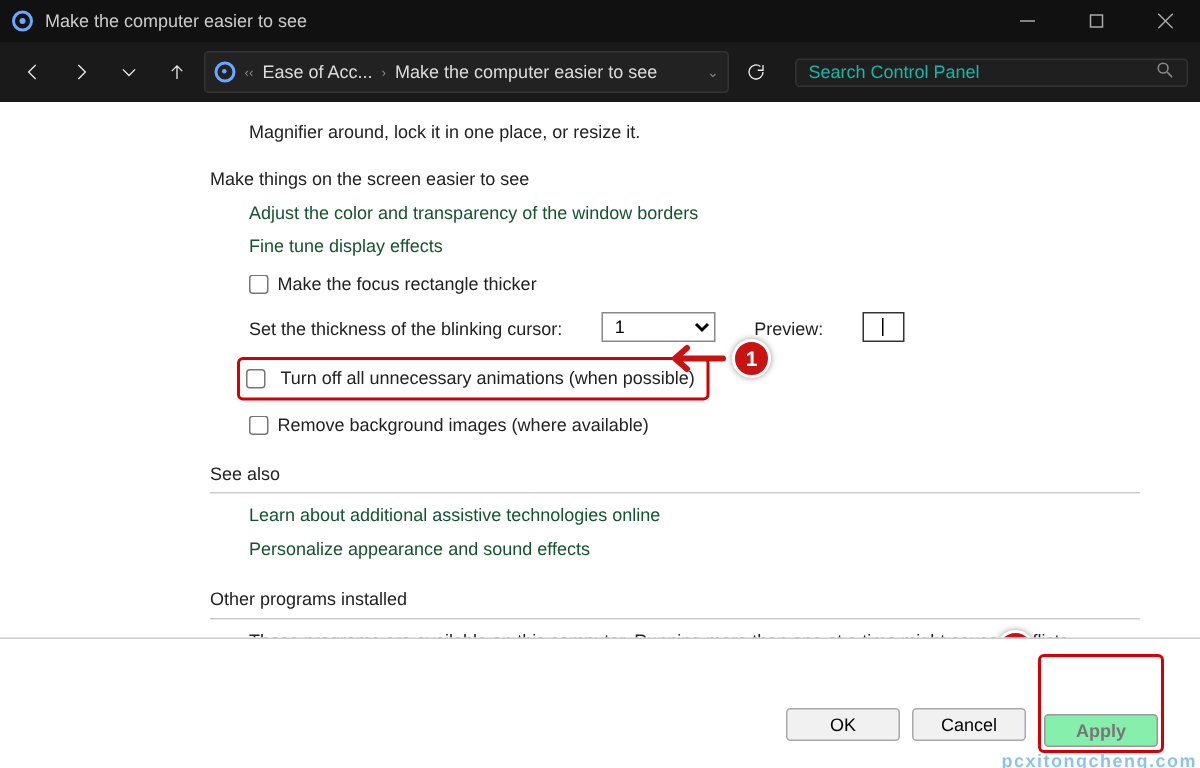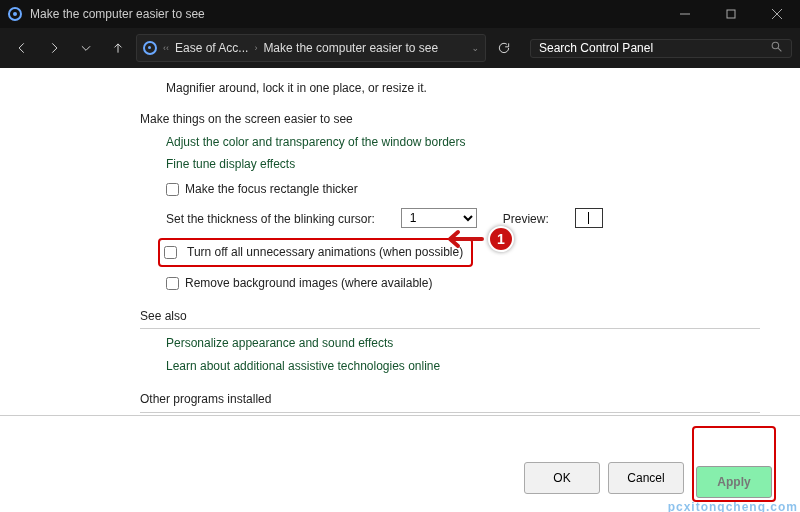--- a/index.html
+++ b/index.html
@@ -12,21 +12,21 @@
   .titlebar .winbtn { width:46px; height:28px; display:flex; align-items:center; justify-content:center; color:#aaa; }
   .titlebar .winbtn svg { width:10px; height:10px; }
 
   .navbar { height:40px; background:#1a1a1a; display:flex; align-items:center; padding:0 8px; gap:4px; color:#ddd; font-size:12px; }
   .navbtn { width:28px; height:28px; display:flex; align-items:center; justify-content:center; color:#eee; }
   .navbtn svg { width:14px; height:14px; stroke:#eee; fill:none; stroke-width:1.5; }
   .addr { display:flex; align-items:center; background:#222; border:1px solid #333; border-radius:3px; height:28px; padding:0 6px; gap:6px; min-width:350px; }
   .addr .cp-icon { width:14px; height:14px; border:2px solid #6aa8ff; border-radius:50%; position:relative; }
   .addr .cp-icon::after { content:""; position:absolute; width:3px; height:3px; background:#6aa8ff; border-radius:50%; left:2.5px; top:2.5px; }
   .addr .chev { color:#888; font-size:9px; }
-  .search { flex:1; margin-left:8px; background:#1f1f1f; border:1px solid #333; border-radius:3px; height:19px; display:flex; align-items:center; padding:0 8px; color:#ffffff; font-size:12px; }
+  .search { flex:1; margin-left:8px; background:#1f1f1f; border:1px solid #333; border-radius:3px; height:19px; display:flex; align-items:center; padding:0 8px; color:#14b8a6; font-size:12px; }
   .search .glass { margin-left:auto; }
 
   .content { padding:6px 40px 0 140px; color:#222; font-size:12px; line-height:1.4; }
   .content .indent { margin-left:26px; }
   .content p { margin-top:6px; }
   .content .section { margin-top:14px; }
   .content a.link { color:#14532d; text-decoration:none; }
   .content label.cb { display:flex; align-items:center; gap:6px; margin-top:8px; }
   .content label.cb input { width:13px; height:13px; }
   .row { display:flex; align-items:flex-end; gap:26px; margin-top:10px; }
@@ -38,21 +38,21 @@
   .redbox input { margin-right:4px; }
 
   .hr { border-top:1px solid #ccc; margin-top:4px; width:620px; }
   .subhead { font-size:12px; color:#222; margin-top:16px; }
 
   .callout { position:absolute; display:flex; align-items:center; gap:4px; }
   .callout svg.arrow { width:40px; height:24px; }
   .badge { width:26px; height:26px; border-radius:50%; background:#c91212; color:#fff; display:flex; align-items:center; justify-content:center; font-size:14px; font-weight:600; border:2px solid #fff; box-shadow:0 0 4px rgba(0,0,0,.4); }
 
   .btnrow { position:absolute; bottom:10px; left:0; right:0; border-top:1px solid #ccc; padding:10px 24px 0 0; display:flex; justify-content:flex-end; gap:8px; background:#fff; }
-  .btnrow button { width:76px; height:32px; font-size:12px; background:#f1f1f1; border:1px solid #aaa; border-radius:3px;margin-top:36px; }
+  .btnrow button { width:76px; height:22px; font-size:12px; background:#f1f1f1; border:1px solid #aaa; border-radius:3px;margin-top:36px; }
   .btnrow .apply-ring { border:2px solid #d40000; border-radius:4px; padding:2px; }
   .btnrow .apply-ring button { border:1px solid #999; color:#777; background:#86efac;font-weight:bold; }
 
   .watermark { position:absolute; right:2px; bottom:-2px; font-size:24px; font-weight:700; color:rgba(0,120,215,.45); letter-spacing:2px; font-family:"SimHei","Microsoft YaHei",sans-serif; pointer-events:none; }
   .watermark small { display:block; font-size:12px; letter-spacing:1px; color:rgba(0,120,215,.45); text-align:right; }
 </style>
 </head>
 <body>
 
 <div class="titlebar">
@@ -150,22 +150,22 @@
     </div>
 
     <label class="cb indent">
         <input type="checkbox" style="">
         <span>Remove background images (where available)</span>
       </label>
   </div>
 
   <div class="subhead">See also</div>
   <div class="hr"></div>
+  <p class="indent"><a class="link" href="#">Learn about additional assistive technologies online</a></p>
   <p class="indent"><a class="link" href="#">Personalize appearance and sound effects</a></p>
-  <p class="indent"><a class="link" href="#">Learn about additional assistive technologies online</a></p>
 
   <div class="subhead">Other programs installed</div>
   <div class="hr"></div>
   <p class="indent">These programs are available on this computer. Running more than one at a time might cause conflicts.</p>
   <p class="indent" style="margin-top:12px">Cursor indicator</p>
   <label class="cb indent">
       <input type="checkbox" style="">
       <span>Narrator</span>
     </label>
 </div>

